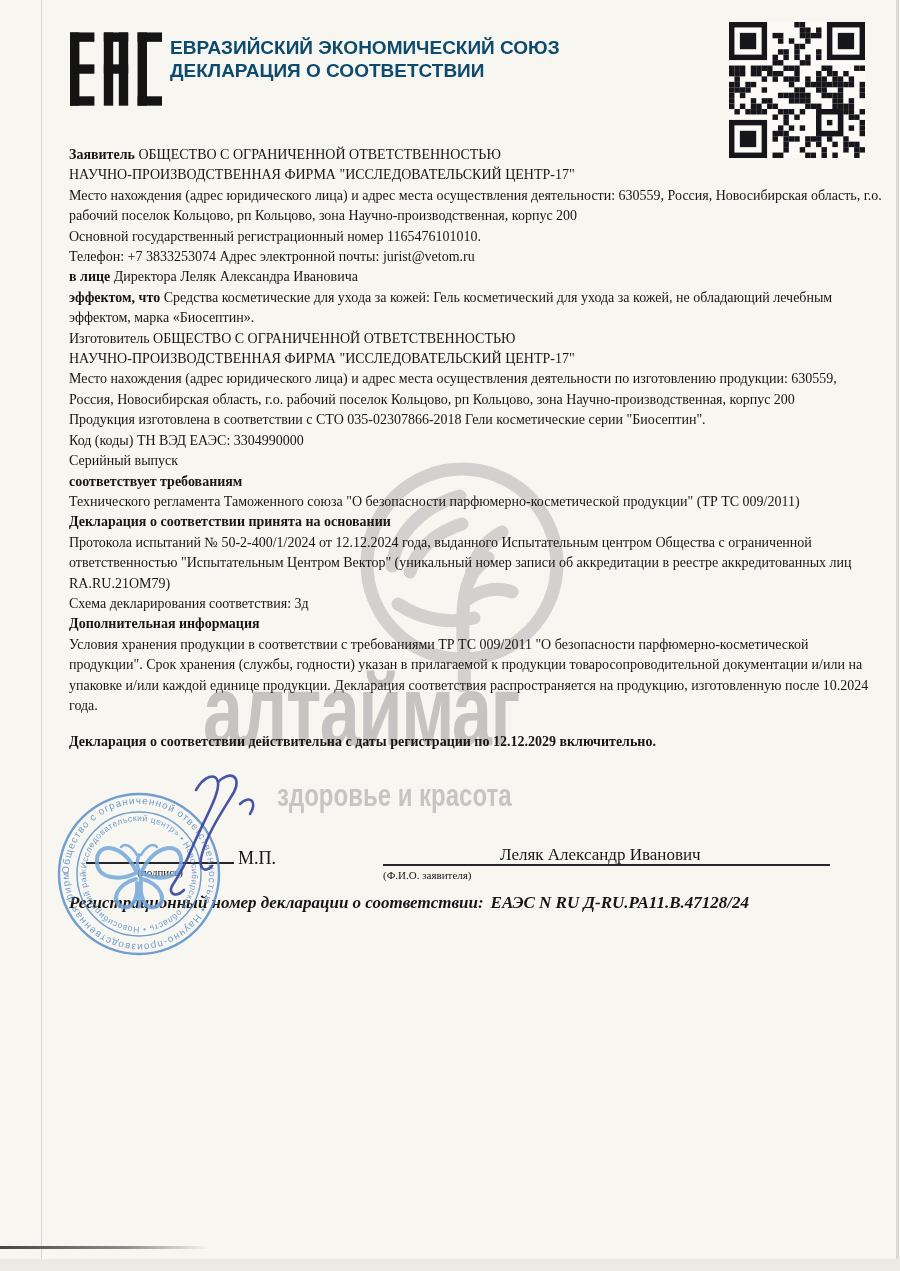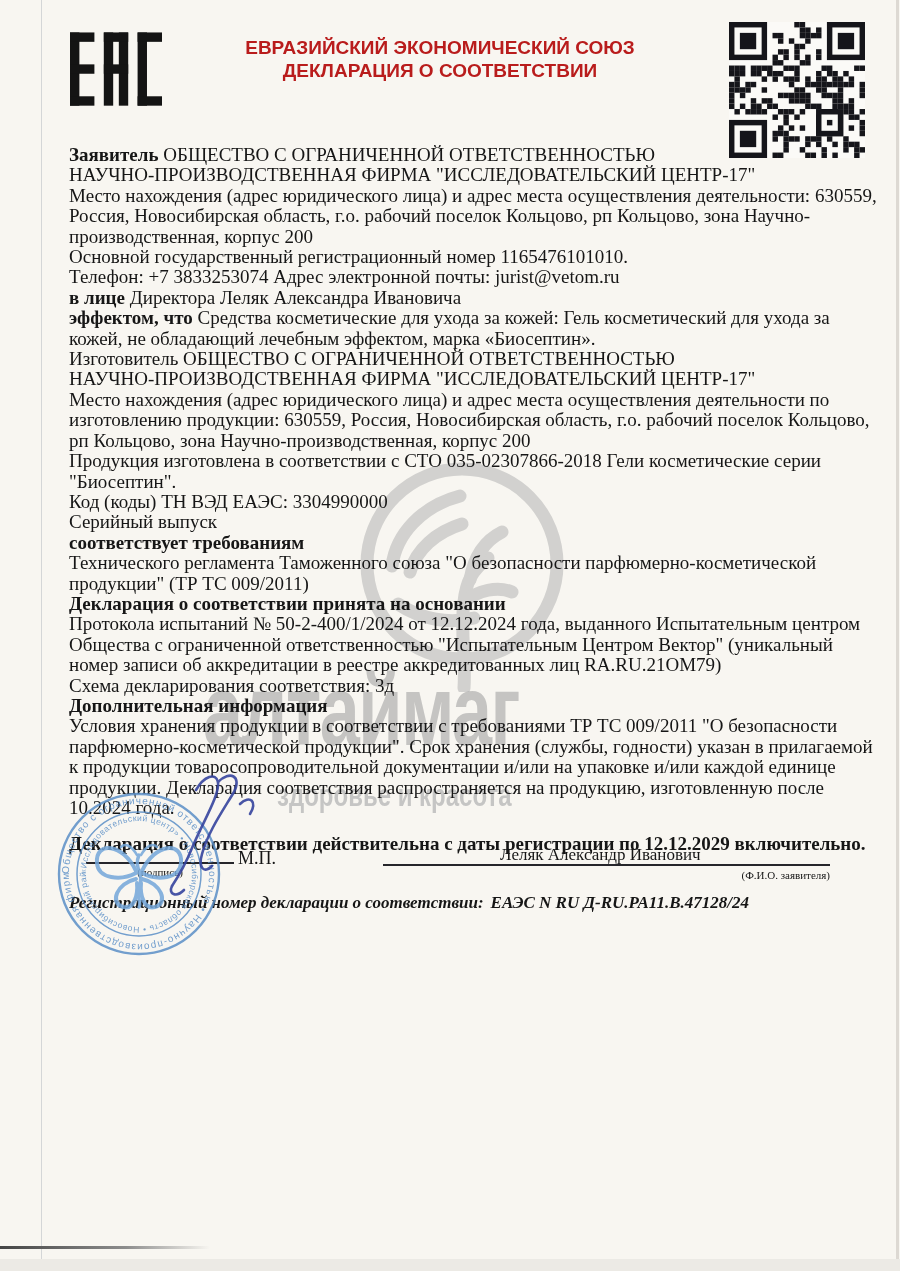--- a/index.html
+++ b/index.html
@@ -7,49 +7,49 @@
         font-family:"Liberation Serif", serif;color:#161616;}
   
   .scan-vline{position:absolute;left:41px;top:0;width:1px;height:1271px;background:rgba(168,175,184,.45);}
   .scan-redge{position:absolute;left:896px;top:0;width:3px;height:1271px;background:#ddd9d3;}
   .scan-bline{position:absolute;left:0;top:1246px;width:210px;height:3px;
               background:linear-gradient(to right,#454545,#8d8d8d 60%,rgba(141,141,141,0));}
   .scan-bstrip{position:absolute;left:0;top:1259px;width:900px;height:12px;background:#eceae5;}
 
   
   .eac{position:absolute;left:70px;top:30px;}
-  .title{position:absolute;left:170px;top:36px;width:540px;text-align:center;
-         font-family:"Liberation Sans", sans-serif;font-weight:bold;font-size:19px;line-height:23px;color:#b91c1c;}
+  .title{position:absolute;left:170px;top:36px;width:540px;
+         font-family:"Liberation Sans", sans-serif;font-weight:bold;font-size:19px;line-height:23px;color:#0c4a6e;}
   .qr{position:absolute;left:729px;top:22px;width:136px;height:136px;background:#fbfaf7;}
 
   
   .wm{position:absolute;z-index:1;}
   .wm-logo{left:350px;top:460px;opacity:.55;}
   .wm-brand{left:203px;top:660px;font-family:"Liberation Sans", sans-serif;font-weight:bold;
             font-size:100px;line-height:1;letter-spacing:-2px;color:#a4a4a4;opacity:.6;
             transform:scaleX(.72);transform-origin:left top;white-space:nowrap;}
   .wm-tagline{left:277px;top:779px;font-family:"Liberation Sans", sans-serif;font-weight:bold;
               font-size:32px;line-height:1;color:#bdbdbd;opacity:.85;
               transform:scaleX(.75);transform-origin:left top;white-space:nowrap;}
 
   
   .doc-body{position:absolute;z-index:2;left:69px;top:145px;width:813px;
-            font-size:19px;line-height:20.4px;}
+            font-size:14px;line-height:20.4px;}
   .doc-body p{margin:0;}
   .doc-body p.bold{font-weight:bold;}
   .doc-body p.gap{margin-top:16px;}
 
   
   .abs{position:absolute;z-index:2;}
   .mp{left:238px;top:848px;font-size:18px;}
   .sigline-left{left:86px;top:862px;width:148px;border-bottom:2px solid #26262b;height:0;}
   .cap-podpis{left:104px;top:866px;width:112px;text-align:center;font-size:11px;}
   .fio-name{left:500px;top:845px;font-size:17px;}
   .sigline-right{left:383px;top:864px;width:447px;border-bottom:2px solid #26262b;height:0;}
-  .cap-fio{left:383px;top:869px;width:447px;text-align:right;font-size:11px;}
+  .cap-fio{left:383px;top:869px;width:447px;text-align:left;font-size:11px;}
 
   .regline{left:69px;top:893px;font-size:17px;font-weight:bold;white-space:nowrap;font-style:italic;}
   .regline .val{margin-left:7px;}
   .dateline{left:69px;top:921px;font-size:17px;font-weight:bold;white-space:nowrap;}
   .dateline .val{margin-left:12px;}
 
   .stamp{position:absolute;z-index:3;left:39px;top:774px;opacity:.85;}
   .autograph{position:absolute;z-index:4;left:100px;top:768px;opacity:.9;}
 </style>
 </head>

